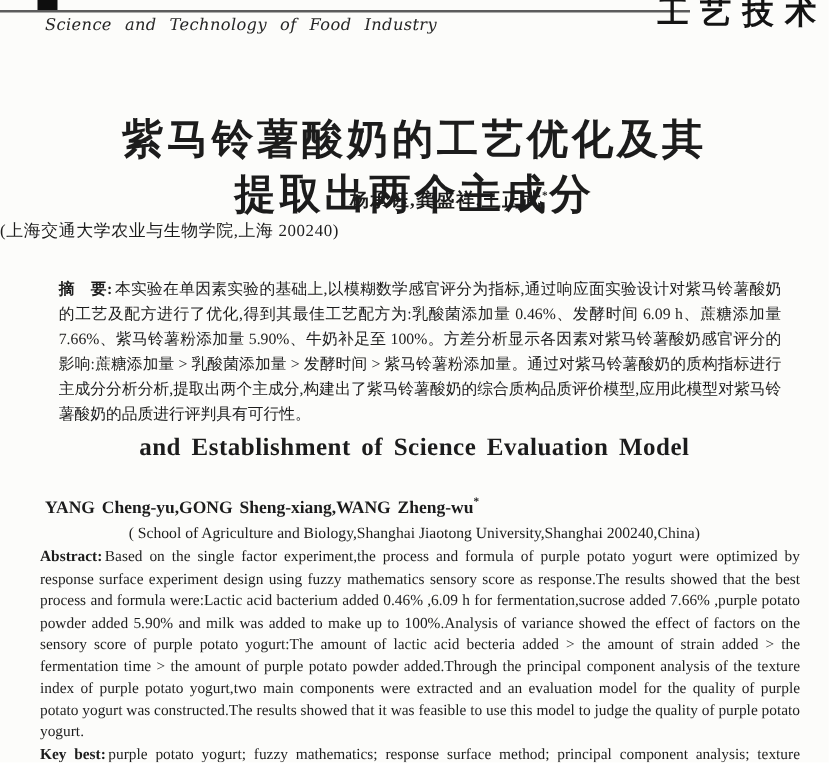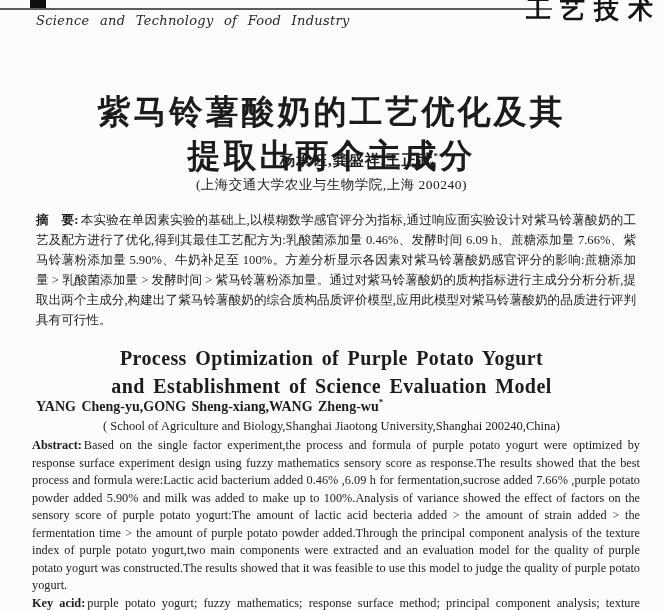--- a/index.html
+++ b/index.html
@@ -3,23 +3,23 @@
 <meta charset="utf-8">
 <style>
   html,body{margin:0;padding:0;background:#ffffff;}
   .page{position:relative;width:663px;height:610px;background:#fcfcfa;overflow:hidden;color:#1c1c1c;font-family:"Liberation Serif",serif;}
   .corner-marker{position:absolute;left:30px;top:0;width:16px;height:9px;background:#0e0e0e;}
   .header-rule{position:absolute;left:0;top:8px;width:552px;height:2px;background:#5c5c5c;}
   .journal-name{position:absolute;left:36px;top:13px;font-family:"DejaVu Serif",serif;font-style:italic;font-size:13px;word-spacing:6px;letter-spacing:.3px;color:#262626;white-space:nowrap;}
   .section-label{position:absolute;right:1px;top:-7px;font-weight:bold;font-size:25px;letter-spacing:9px;color:#141414;white-space:nowrap;}
   .title-zh{position:absolute;top:54px;left:0;width:100%;text-align:center;font-weight:bold;font-size:33px;line-height:44px;letter-spacing:3px;margin-top:36px;}
   .authors-zh{position:absolute;top:151px;left:0;width:100%;text-align:center;font-size:15px;font-weight:bold;letter-spacing:1px;margin-left:28px;}
-  .affiliation-zh{position:absolute;top:176px;left:0;width:100%;text-align:center;font-size:13.5px;letter-spacing:.5px;}
+  .affiliation-zh{position:absolute;top:176px;left:0;width:100%;font-size:13.5px;letter-spacing:.5px;}
   .block-zh{position:absolute;top:206px;left:32px;width:608px;font-size:12.6px;line-height:20px;text-align:justify;}
-  .block-zh p{margin:4px;}
+  .block-zh p{margin:15px;}
   .lbl{font-weight:bold;padding-right:2px;}
   .title-en{position:absolute;top:344px;left:0;width:100%;text-align:center;font-weight:bold;font-size:20px;line-height:28px;letter-spacing:.4px;word-spacing:3px;}
   .authors-en{position:absolute;top:399px;left:0;width:100%;text-align:left;font-weight:bold;font-size:14px;word-spacing:2px;padding-left:36px;}
   .affiliation-en{position:absolute;top:419px;left:0;width:100%;text-align:center;font-size:12.5px;}
   .block-en{position:absolute;top:437px;left:32px;width:608px;font-size:12.3px;line-height:17.5px;text-align:justify;}
   .block-en p{margin:0;}
   sup{font-size:9px;line-height:0;}
 </style>
 </head>
 <body>
@@ -38,26 +38,25 @@
 
   <div class="authors-zh"><span>杨承钰,龚盛祥,王正武</span><sup>*</sup></div>
 
   <div class="affiliation-zh">(上海交通大学农业与生物学院,上海 200240)</div>
 
   <div class="block-zh">
     <p><span class="lbl">摘　要:</span><span>本实验在单因素实验的基础上,以模糊数学感官评分为指标,通过响应面实验设计对紫马铃薯酸奶的工艺及配方进行了优化,得到其最佳工艺配方为:乳酸菌添加量 0.46%、发酵时间 6.09 h、蔗糖添加量 7.66%、紫马铃薯粉添加量 5.90%、牛奶补足至 100%。方差分析显示各因素对紫马铃薯酸奶感官评分的影响:蔗糖添加量 &gt; 乳酸菌添加量 &gt; 发酵时间 &gt; 紫马铃薯粉添加量。通过对紫马铃薯酸奶的质构指标进行主成分分析分析,提取出两个主成分,构建出了紫马铃薯酸奶的综合质构品质评价模型,应用此模型对紫马铃薯酸奶的品质进行评判具有可行性。</span></p>
   </div>
 
   <div class="title-en">
-    <div>Process Optimization of Purple Potato Yogurt</div>
     <div>and Establishment of Science Evaluation Model</div>
   </div>
 
   <div class="authors-en"><span>YANG Cheng-yu,GONG Sheng-xiang,WANG Zheng-wu</span><sup>*</sup></div>
 
   <div class="affiliation-en">( School of Agriculture and Biology,Shanghai Jiaotong University,Shanghai 200240,China)</div>
 
   <div class="block-en">
     <p><span class="lbl">Abstract:</span><span>Based on the single factor experiment,the process and formula of purple potato yogurt were optimized by response surface experiment design using fuzzy mathematics sensory score as response.The results showed that the best process and formula were:Lactic acid bacterium added 0.46% ,6.09 h for fermentation,sucrose added 7.66% ,purple potato powder added 5.90% and milk was added to make up to 100%.Analysis of variance showed the effect of factors on the sensory score of purple potato yogurt:The amount of lactic acid becteria added &gt; the amount of strain added &gt; the fermentation time &gt; the amount of purple potato powder added.Through the principal component analysis of the texture index of purple potato yogurt,two main components were extracted and an evaluation model for the quality of purple potato yogurt was constructed.The results showed that it was feasible to use this model to judge the quality of purple potato yogurt.</span></p>
-    <p><span class="lbl">Key acid:</span><span>purple potato yogurt; fuzzy mathematics; response surface method; principal component analysis; texture characteristics</span></p>
+    <p><span class="lbl">Key best:</span><span>purple potato yogurt; fuzzy mathematics; response surface method; principal component analysis; texture characteristics</span></p>
   </div>
 
 </div>
 
 </body></html>

